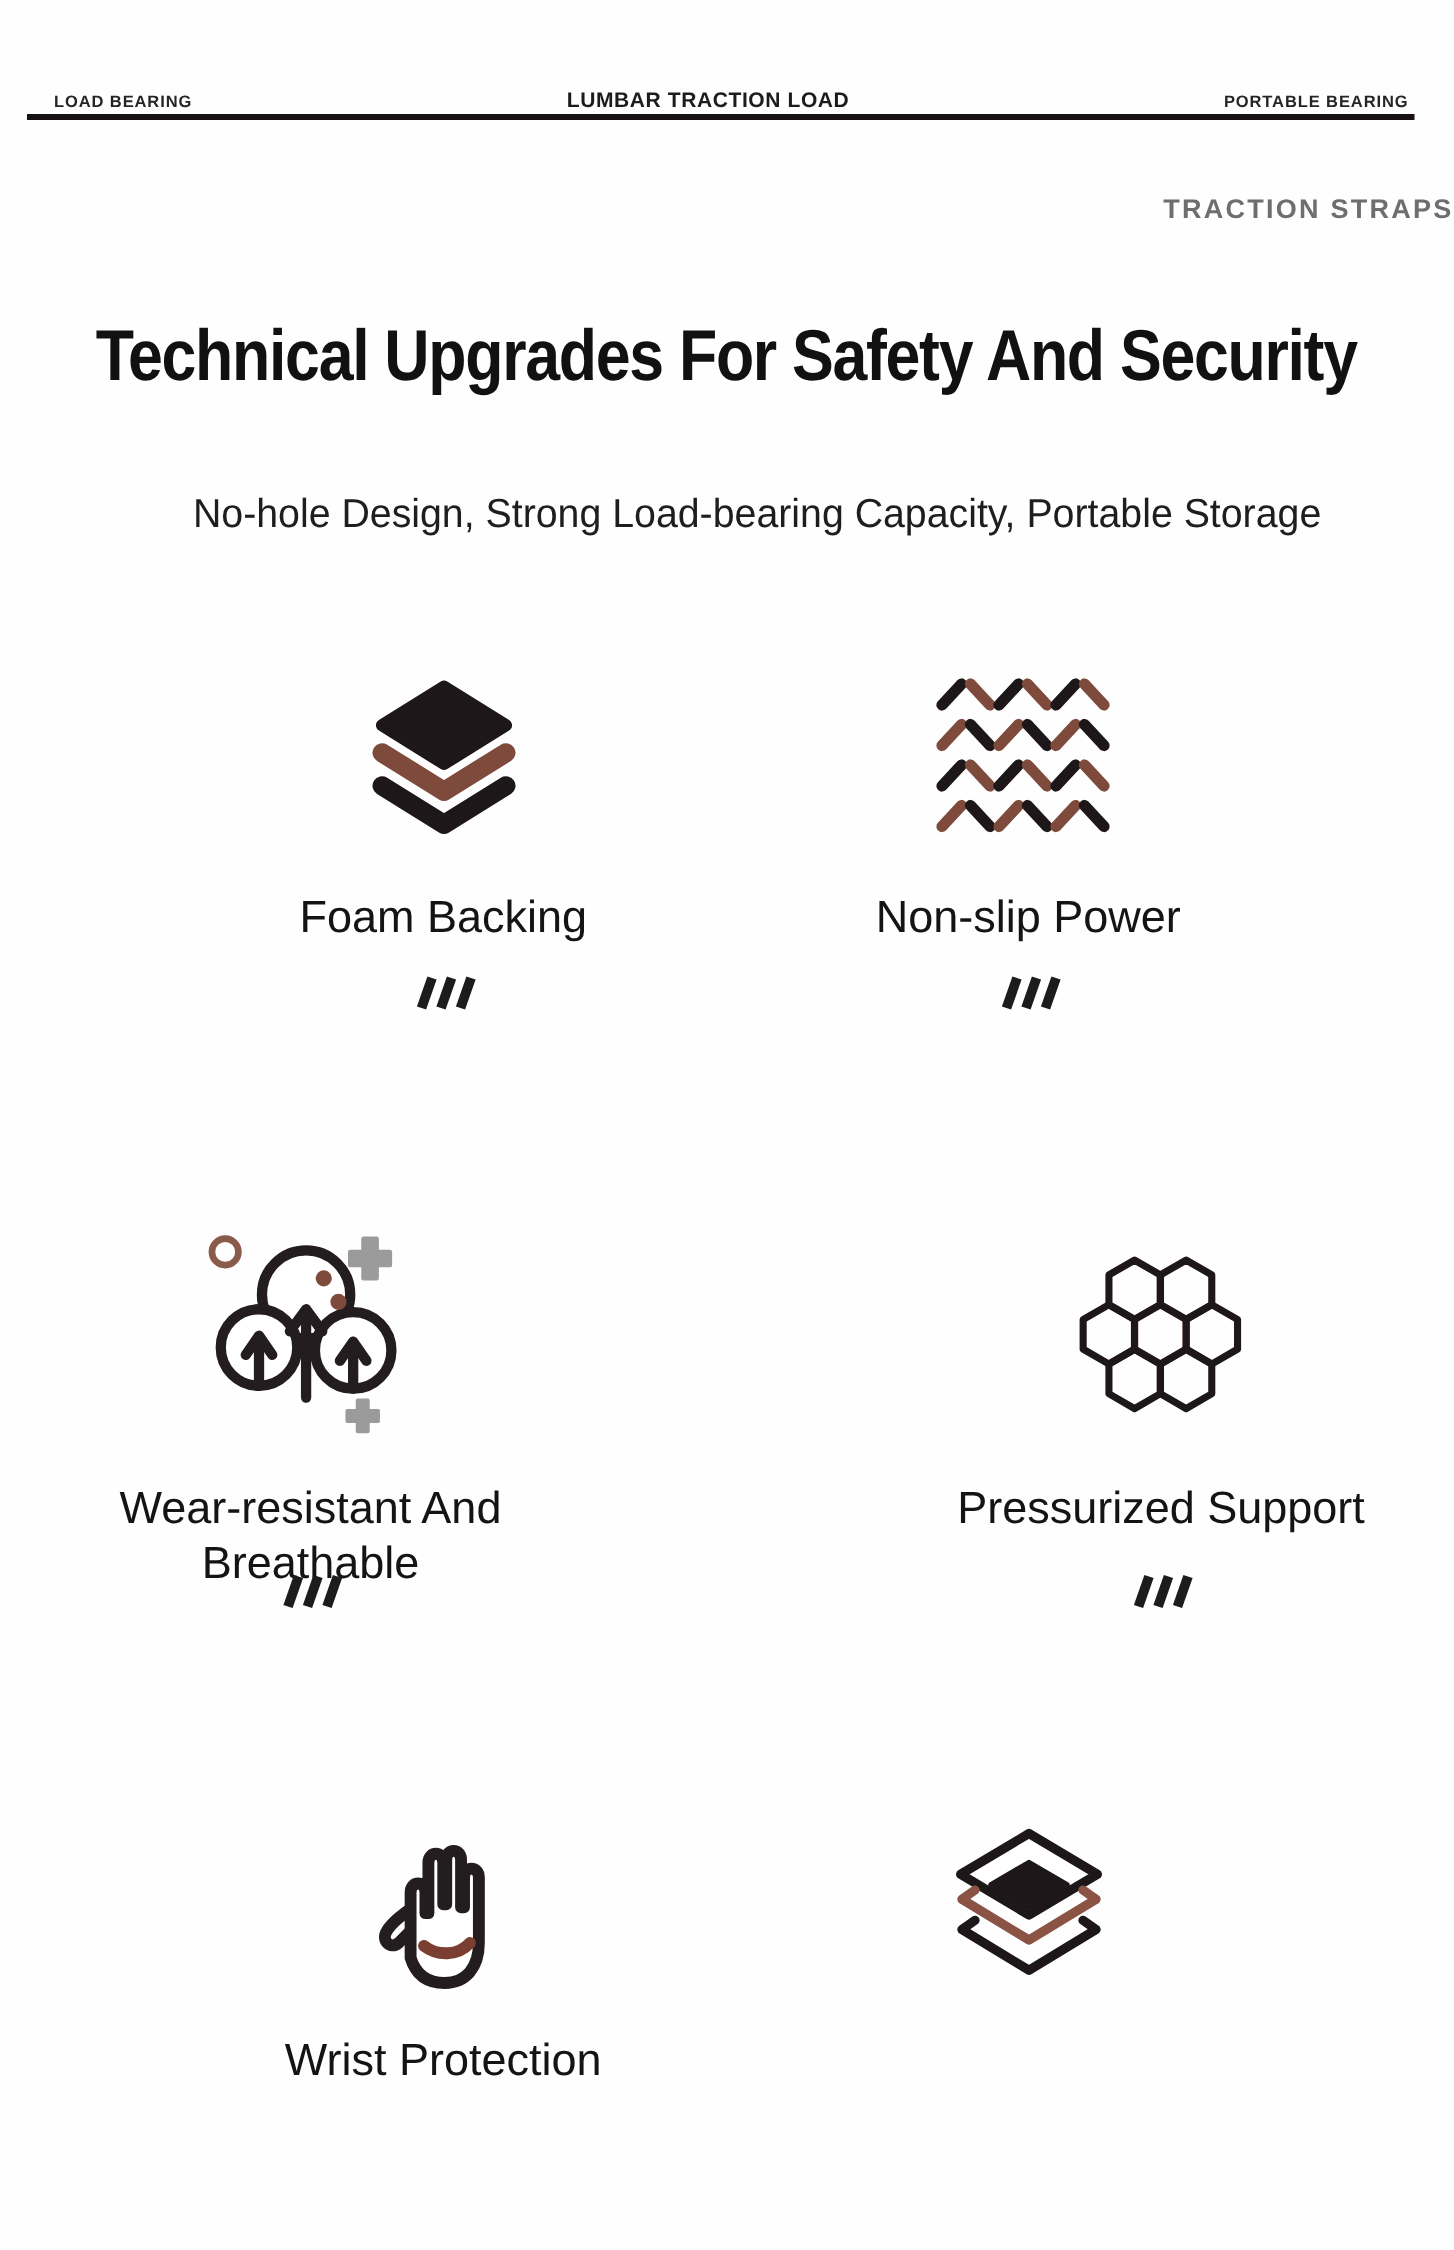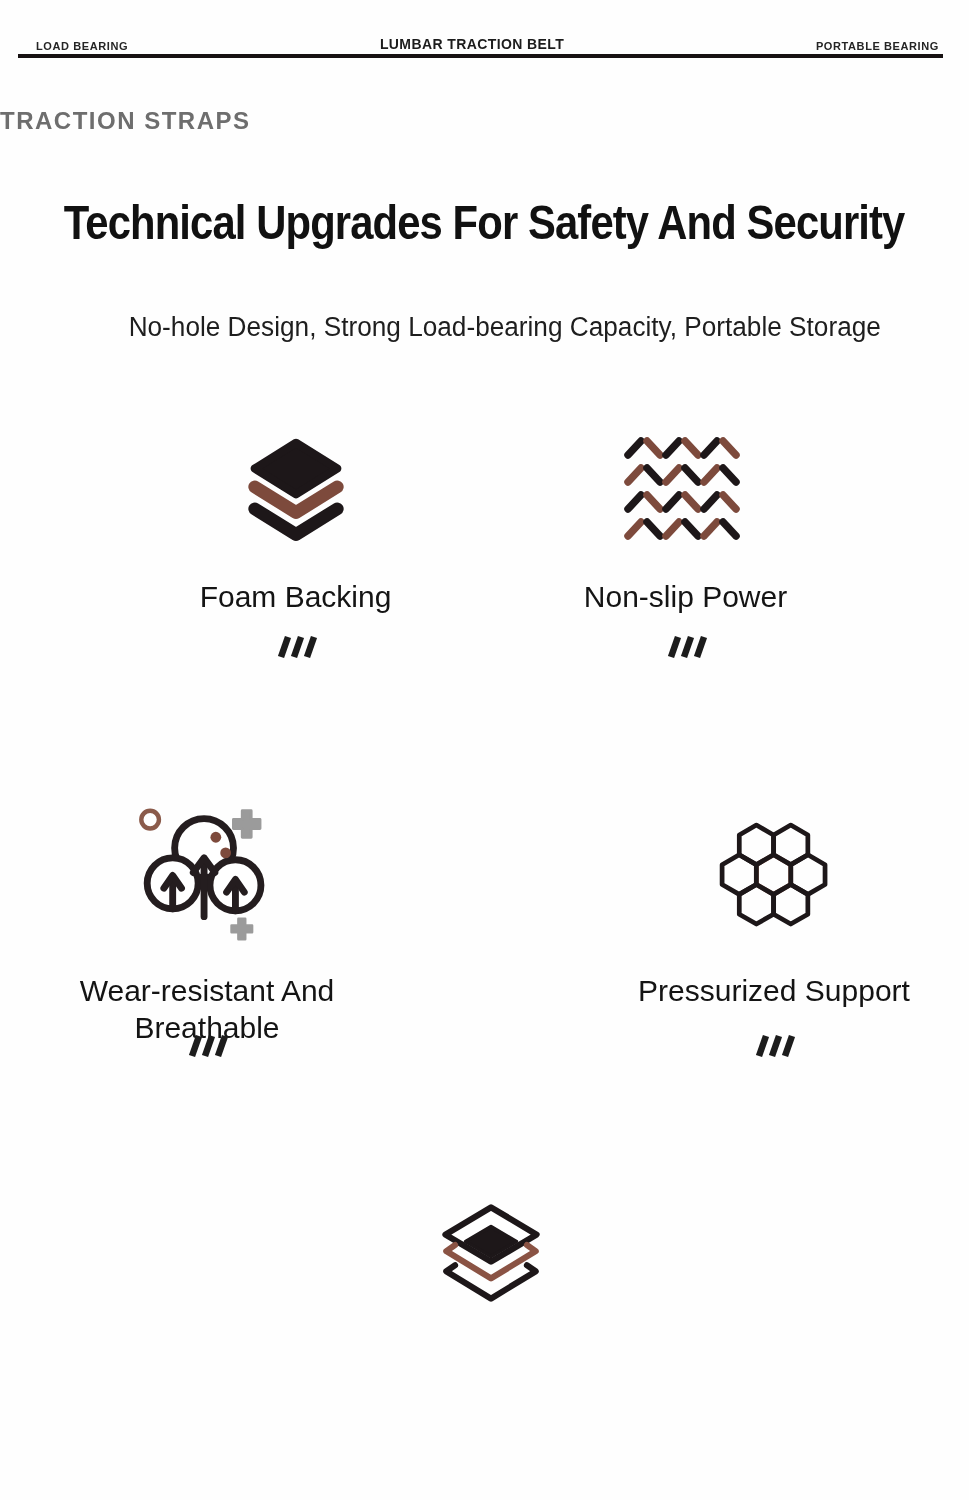--- a/index.html
+++ b/index.html
@@ -2,27 +2,27 @@
 <html><head>
 <meta charset="utf-8">
 <style>
   html,body{margin:0;padding:0;}
   body{
     width:969px;height:1500px;overflow:hidden;background:#fefefe;
     font-family:"Liberation Sans","DejaVu Sans",sans-serif;color:#161616;
     position:relative;
   }
   
-  .header{padding-top:36px;}
+  .header{padding-top:58px;}
   .header-row{display:flex;justify-content:space-between;align-items:flex-end;padding:0 30px 0 36px;}
   .header-small{font-size:11px;font-weight:700;letter-spacing:.6px;color:#252525;}
   .header-center{font-size:14px;font-weight:700;letter-spacing:.4px;color:#1c1c1c;}
   .header-rule{height:4px;background:#171112;margin:2px 26px 0 18px;}
   
-  .kicker{margin-top:49px;text-align:left;font-size:24px;font-weight:700;
+  .kicker{margin-top:49px;text-align:right;font-size:18px;font-weight:700;
           letter-spacing:1.5px;color:#6e6e6e;}
   
   .title-wrap{margin-top:60px;text-align:center;}
   .title{display:inline-block;font-size:48px;font-weight:700;color:#111;
          letter-spacing:-1px;transform:scaleX(.87);transform-origin:center;white-space:nowrap;}
   .subtitle-wrap{margin-top:62px;text-align:center;padding-left:40px;}
   .subtitle{display:inline-block;font-size:27px;font-weight:400;color:#1e1e1e;
             transform:scaleX(.97);transform-origin:center;white-space:nowrap;}
   
   .feature-row{display:flex;justify-content:center;padding-left:12px;}
@@ -42,21 +42,21 @@
   .mark.overlap{margin-top:-14px;}
   .row-2 .mark{margin-top:24px;}
   .row-2 .mark.overlap{margin-top:-14px;}
 </style>
 </head>
 <body>
 
 <div class="header">
   <div class="header-row">
     <span class="header-small">LOAD BEARING</span>
-    <span class="header-center">LUMBAR TRACTION BELT</span>
+    <span class="header-center">LUMBAR TRACTION LOAD</span>
     <span class="header-small">PORTABLE BEARING</span>
   </div>
   <div class="header-rule"></div>
 </div>
 
 <div class="kicker">TRACTION STRAPS</div>
 
 <div class="title-wrap">
   <span class="title">Technical Upgrades For Safety And Security</span>
 </div>
@@ -175,20 +175,30 @@
         <line x1="7" y1="23" x2="14" y2="3"></line>
           <line x1="20" y1="23" x2="27" y2="3"></line>
           <line x1="33" y1="23" x2="40" y2="3"></line>
       </g>
     </svg>
   </div>
 </div>
 
 <div class="feature-row row-3">
 
+  <div class="feature">
+    <div class="icon-box">
+      <svg width="95" height="122" viewBox="0 0 96 123">
+        <path d="M28,62 C21,66 13,73 10,78 C6,84 12,91 18,86 C22,82 26,78 30,74" fill="none" stroke="#241d1f" stroke-width="8" stroke-linecap="round" stroke-linejoin="round"></path>
+        <path d="M26,92 L26,52 C26,44 36,44 36,52 L36,66 L38,66 L38,32 C38,24 48,24 48,32 L48,60 L50,60 L50,30 C50,22 60,22 60,30 L60,62 L62,62 L62,42 C62,34 72,34 72,42 L72,86 C72,103 63,113 49,113 C36,113 29,106 26,96 Z" fill="#ffffff" stroke="#241d1f" stroke-width="8" stroke-linecap="round" stroke-linejoin="round"></path>
+        <path d="M35,88 C44,95 58,95 66,86" fill="none" stroke="#7a3f30" stroke-width="8" stroke-linecap="round"></path>
+      </svg>
+    </div>
+    <div class="label">Wrist Protection</div>
+  </div>
 
   <div class="feature">
     <div class="icon-box">
       <svg width="114" height="122" viewBox="0 0 130 125">
         <path d="M65,7 L117,38 L65,69 L13,38 Z" fill="#ffffff" stroke="#1d1719" stroke-width="7" stroke-linejoin="round"></path>
         <path d="M65,29 L94,46 L65,63 L36,46 Z" fill="#1d1719" stroke="#1d1719" stroke-width="4" stroke-linejoin="round"></path>
         <path d="M24,50 L14,57 L65,88 L116,57 L106,50" fill="none" stroke="#8a5344" stroke-width="7" stroke-linejoin="round" stroke-linecap="round"></path>
         <path d="M24,73 L14,80 L65,111 L116,80 L106,73" fill="none" stroke="#1d1719" stroke-width="7" stroke-linejoin="round" stroke-linecap="round"></path>
       </svg>
     </div>

